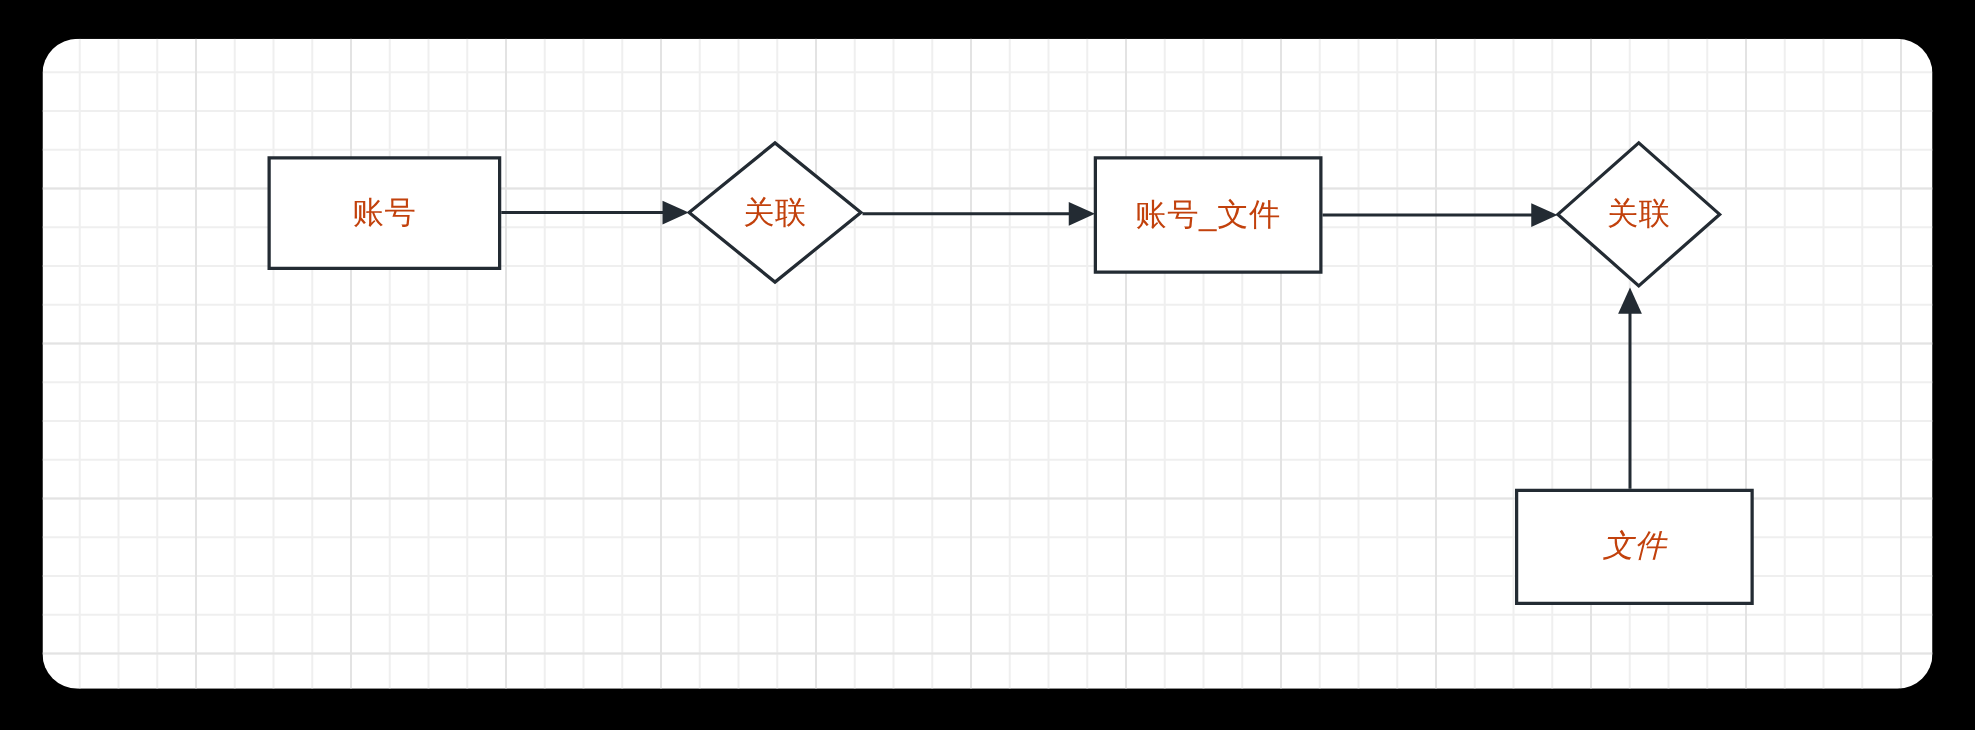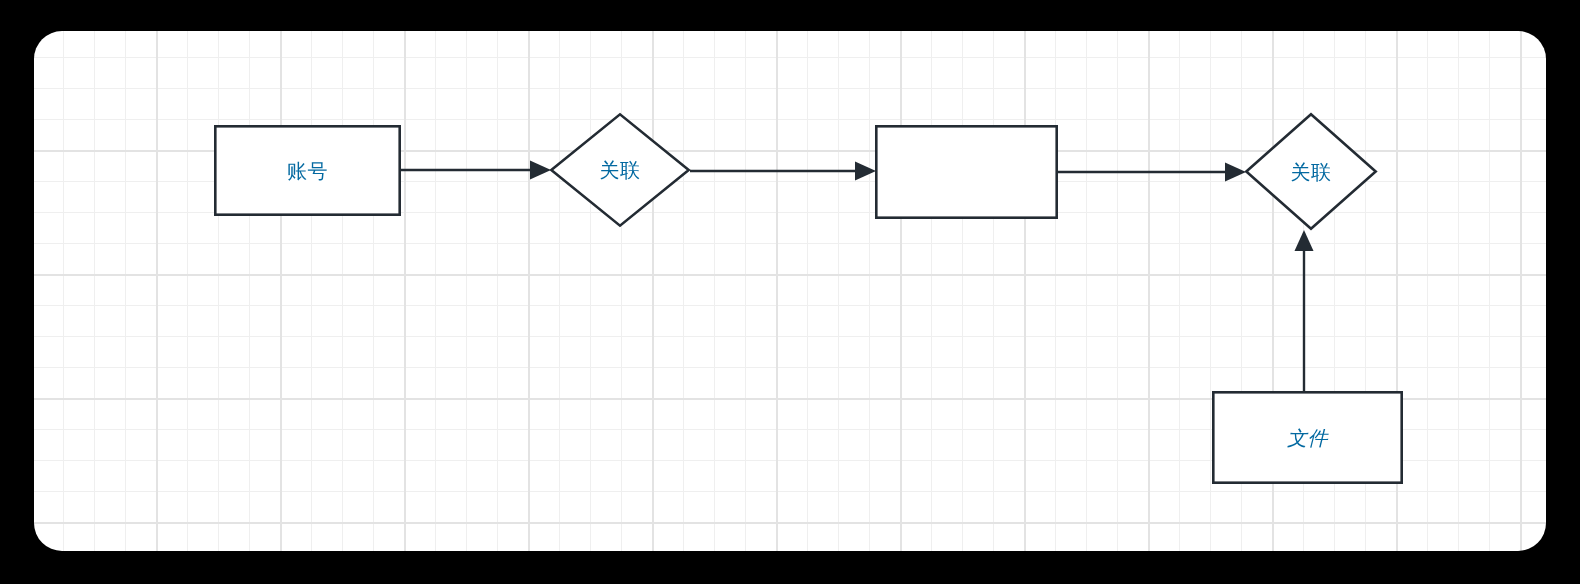--- a/index.html
+++ b/index.html
@@ -70,22 +70,22 @@
     fill: #232b33;
     stroke: none;
   }
 
   
   .node-label {
     position: absolute;
     display: flex;
     align-items: center;
     justify-content: center;
-    color: #0369a1;
-    font-size: 20px;
+    color: #c2410c;
+    font-size: 25px;
     line-height: 1;
     letter-spacing: 0.5px;
     white-space: nowrap;
     font-family: "Liberation Sans", "DejaVu Sans", sans-serif;
   }
 
   
   .lbl-entity-account   { left: 214px; top: 125px; width: 187px; height: 91px; }
   .lbl-entity-acctfile  { left: 875px; top: 125px; width: 183px; height: 94px; }
   .lbl-entity-file      { left: 1212px; top: 391px; width: 191px; height: 93px; font-style: italic; }
@@ -137,20 +137,21 @@
 
     <polygon class="shape-stroke" points="1246.3,171.5 1311,114.3 1375.7,171.5 1311,228.7"></polygon>
 
     <rect class="shape-stroke" x="1213.3" y="392.3" width="188.4" height="90.4"></rect>
   </svg>
 
   <div class="node-label lbl-entity-account">账号</div>
 
   <div class="node-label lbl-rel-1">关联</div>
 
+  <div class="node-label lbl-entity-acctfile">账号_文件</div>
 
   <div class="node-label lbl-rel-2">关联</div>
 
   <div class="node-label lbl-entity-file">文件</div>
 
   <div class="hit" style="left:214px;top:125px;width:187px;height:91px;"></div>
   <div class="hit" style="left:550px;top:113px;width:140px;height:114px;"></div>
   <div class="hit" style="left:875px;top:125px;width:183px;height:94px;"></div>
   <div class="hit" style="left:1245px;top:113px;width:132px;height:117px;"></div>
   <div class="hit" style="left:1212px;top:391px;width:191px;height:93px;"></div>

